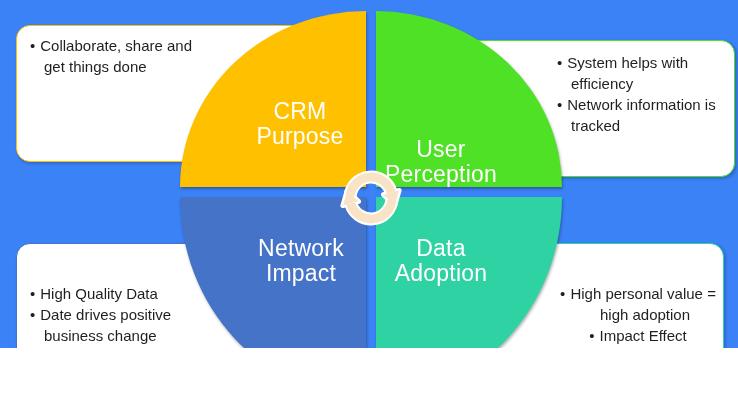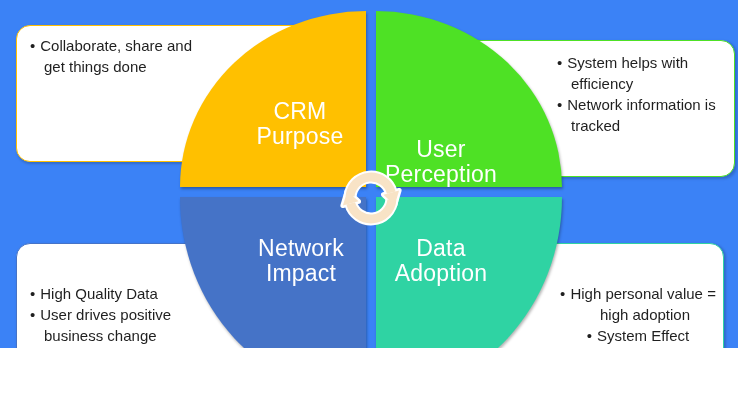--- a/index.html
+++ b/index.html
@@ -62,29 +62,29 @@
   <div class="callout tr" style="border-color: rgb(78, 225, 37);">
     <ul>
       <li>System helps with efficiency</li>
       <li>Network information is tracked</li>
     </ul>
   </div>
 
   <div class="callout bl" style="border-color: rgb(69, 115, 199);">
     <ul>
       <li>High Quality Data</li>
-      <li>User drives positive business change</li>
+      <li>Date drives positive business change</li>
       <li>Data ROI</li>
     </ul>
   </div>
 
   <div class="callout br" style="border-color: rgb(47, 211, 163);">
     <ul>
       <li>High personal value = high adoption</li>
-      <li>System Effect</li>
+      <li>Impact Effect</li>
     </ul>
   </div>
 
   <div class="disc tl" style="background-color: rgb(255, 192, 0);"></div>
   <div class="disc tr" style="background-color: rgb(78, 225, 37);"></div>
   <div class="disc bl" style="background-color: rgb(69, 115, 199);"></div>
   <div class="disc br" style="background-color: rgb(47, 211, 163);"></div>
 
   <div class="qlabel tl">CRM Purpose</div>
   <div class="qlabel tr">User Perception</div>

